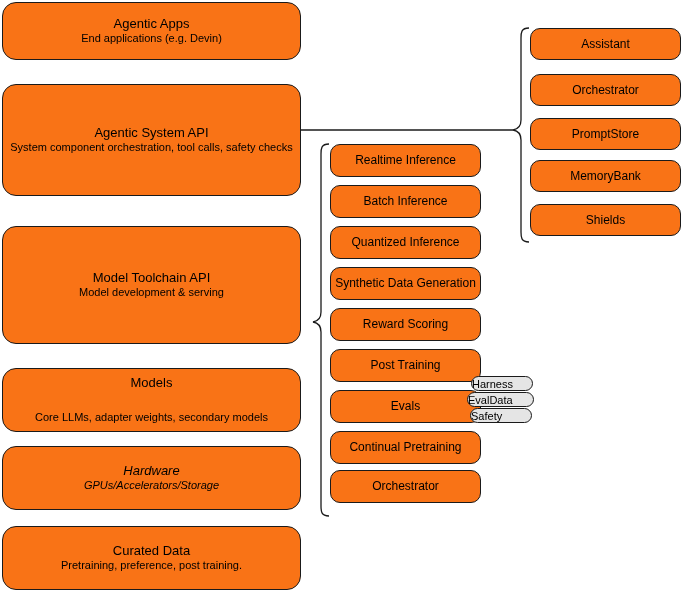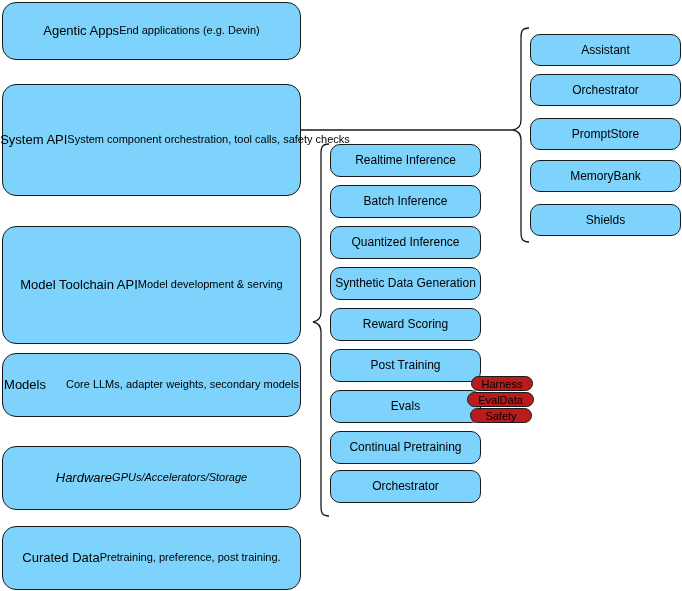--- a/index.html
+++ b/index.html
@@ -18,23 +18,23 @@
     overflow: hidden;
     background: #ffffff;
   }
 
   
   .box {
     position: absolute;
     box-sizing: border-box;
     border: 1.3px solid #1a1a1a;
     border-radius: 12px;
-    background: #7dd3fc;
+    background: #f97316;
     display: flex;
-    flex-direction: row;
+    flex-direction: column;
     align-items: center;
     justify-content: center;
     text-align: center;
     line-height: 1.25;
   }
   .box .title {
     font-size: 13px;
     color: #000;
     white-space: nowrap;
   }
@@ -69,24 +69,23 @@
     border-radius: 10px;
   }
   .right-box .title { font-size: 12px; }
 
   
   .pill {
     position: absolute;
     box-sizing: border-box;
     border: 1.3px solid #1a1a1a;
     border-radius: 999px;
-    background: #b91c1c;
+    background: #e5e5e5;
     display: flex;
     align-items: center;
-    justify-content: center;
     font-size: 11px;
     color: #000;
     height: 15px;
     white-space: nowrap;
   }
 
   
   #wires {
     position: absolute;
     left: 0; top: 0;
@@ -134,21 +133,21 @@
   <div class="box layer-box" style="top:84px;height:112px;">
     <div class="title">Agentic System API</div>
     <div class="sub">System component orchestration, tool calls, safety checks</div>
   </div>
 
   <div class="box layer-box" style="top:226px;height:118px;">
     <div class="title">Model Toolchain API</div>
     <div class="sub">Model development &amp; serving</div>
   </div>
 
-  <div class="box layer-box" style="top:353px;height:64px;gap:20px;">
+  <div class="box layer-box" style="top:368px;height:64px;gap:20px;">
     <div class="title">Models</div>
     <div class="sub">Core LLMs, adapter weights, secondary models</div>
   </div>
 
   <div class="box layer-box" style="top:446px;height:64px;font-style:italic;">
     <div class="title">Hardware</div>
     <div class="sub">GPUs/Accelerators/Storage</div>
   </div>
 
   <div class="box layer-box" style="top:526px;height:64px;">
@@ -187,21 +186,21 @@
   <div class="pill" style="left:471px;top:376px;width:62px;">
     <span>Harness</span>
   </div>
   <div class="pill" style="left:467px;top:392px;width:67px;">
     <span>EvalData</span>
   </div>
   <div class="pill" style="left:470px;top:408px;width:62px;">
     <span>Safety</span>
   </div>
 
-  <div class="box right-box" style="top:34px;text-align:center;">
+  <div class="box right-box" style="top:28px;text-align:center;">
     <div class="title">Assistant</div>
   </div>
   <div class="box right-box" style="top:74px;">
     <div class="title">Orchestrator</div>
   </div>
   <div class="box right-box" style="top:118px;">
     <div class="title">PromptStore</div>
   </div>
   <div class="box right-box" style="top:160px;text-align:right;">
     <div class="title">MemoryBank</div>

